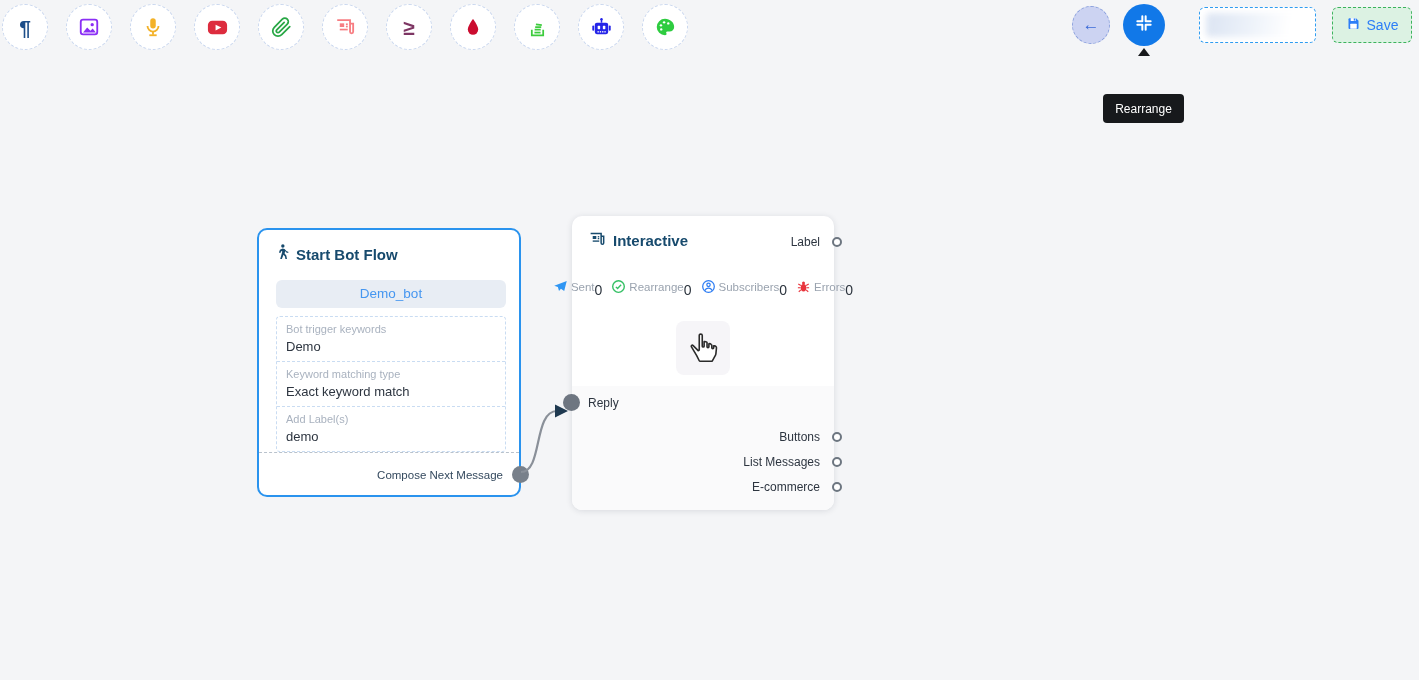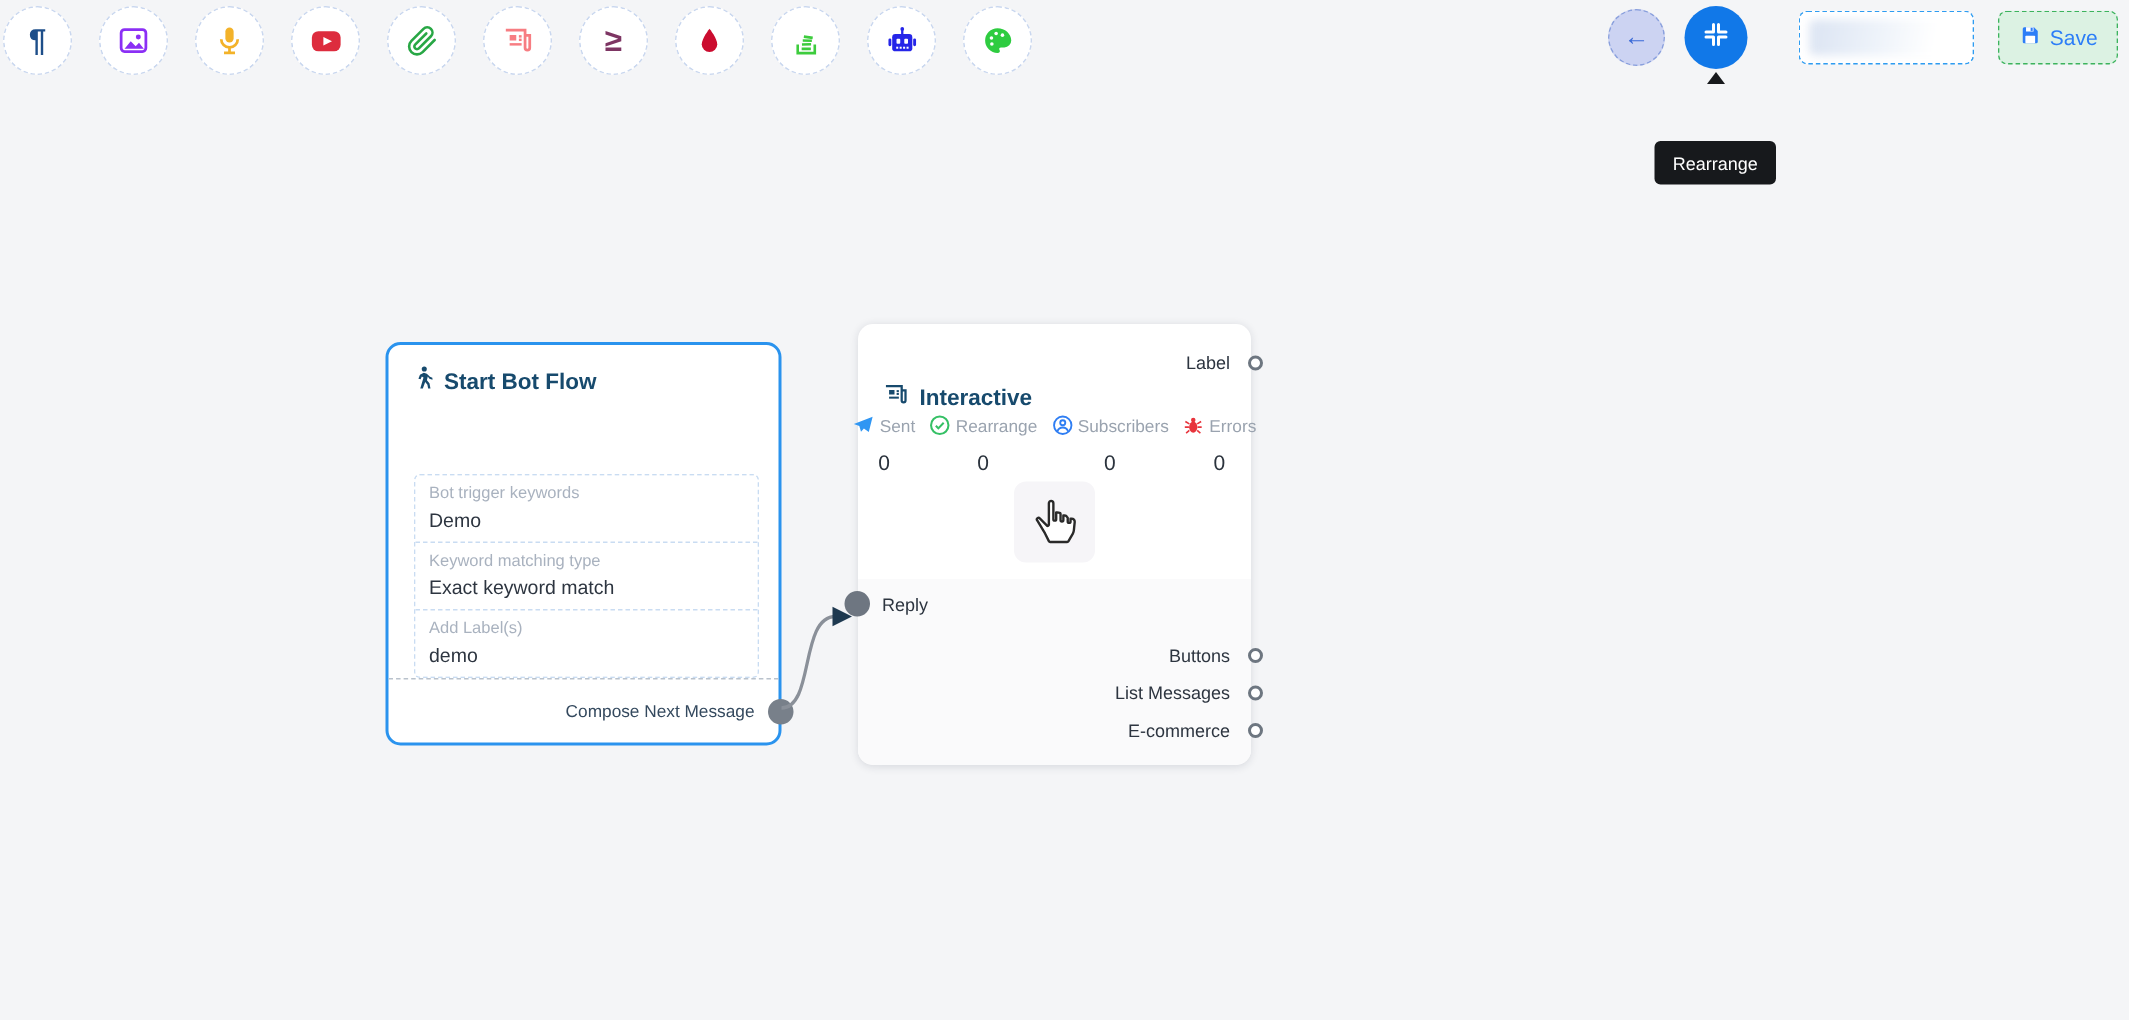--- a/index.html
+++ b/index.html
@@ -103,21 +103,21 @@
   .inter-node {
     position:absolute; left:572px; top:216px; width:262px; height:294px;
     background:#ffffff; border-radius:10px;
     box-shadow:0 1px 6px rgba(30,40,60,0.13);
     cursor:grab;
   }
   .stats-row {
     position:absolute; left:0; right:0; top:60px;
     display:flex; justify-content:center; gap:9px;
   }
-  .stat { display:flex; flex-direction:column; align-items:center; }
+  .stat { display:flex; flex-direction:row; align-items:center; }
   .stat-head { display:flex; align-items:center; gap:3px; font-size:11.5px; color:#9aa3af; }
   .stat-value { font-size:14px; color:#2b333d; margin-top:6px; }
   .inter-sep {
     position:absolute; left:0; right:0; top:170px;
     border-top:1.5px dashed #cfd4da;
   }
   .inter-bottom {
     position:absolute; left:0; right:0; top:170px; bottom:0;
     background:#fafafb; border-radius:0 0 10px 10px;
   }
@@ -284,20 +284,23 @@
 
 <div class="start-node">
   <div class="node-header">
     <span><svg width="14" height="17" viewBox="0 0 24 30" fill="#174a6d">
           <circle cx="13.5" cy="3.6" r="3"></circle>
           <path d="M13 8l-4.6 2.3L6.6 15l2.6.7 1.4-3.3 2 1-3.8 13h3l2.8-7.5 2.6 3.3.8 4.2h2.8l-1.2-6-3-3.7 1-4.4 2 2.8 3.6 1-.2-2.4-2.8-1L16.5 9z"></path>
         </svg></span>
     <span>Start Bot Flow</span>
   </div>
 
+  <div class="bot-name-box">
+    <span>Demo_bot</span>
+  </div>
 
   <div class="fields-box">
     <div class="field-row">
       <div class="field-label">Bot trigger keywords</div>
       <div class="field-value">Demo</div>
     </div>
     <div class="field-row">
       <div class="field-label">Keyword matching type</div>
       <div class="field-value">Exact keyword match</div>
     </div>
@@ -313,21 +316,21 @@
   </div>
   <div class="out-dot"></div>
 </div>
 
 <svg class="connector-svg" width="80" height="90" viewBox="0 0 80 90">
   <path d="M16 77 C 38 77, 28 16, 52 16" fill="none" stroke="#8a9099" stroke-width="2.2"></path>
   <polygon points="50,9.5 50,22.5 63,16" fill="#1e3950"></polygon>
 </svg>
 
 <div class="inter-node">
-  <div class="node-header" style="margin-top:24px;">
+  <div class="node-header" style="">
     <span><svg width="18" height="18" viewBox="0 0 24 24">
           <path d="M3.5 4.5h14v12.8a1.7 1.7 0 0 0 3.4 0V8.3h-3.4" fill="none" stroke="#174a6d" stroke-width="2"></path>
           <rect x="6.3" y="8" width="4.8" height="4" fill="#174a6d"></rect>
           <line x1="13" y1="9" x2="15" y2="9" stroke="#174a6d" stroke-width="1.8"></line>
           <line x1="13" y1="11.5" x2="15" y2="11.5" stroke="#174a6d" stroke-width="1.8"></line>
           <line x1="6.3" y1="14.8" x2="15" y2="14.8" stroke="#174a6d" stroke-width="1.8"></line>
         </svg></span>
     <span>Interactive</span>
   </div>
 

